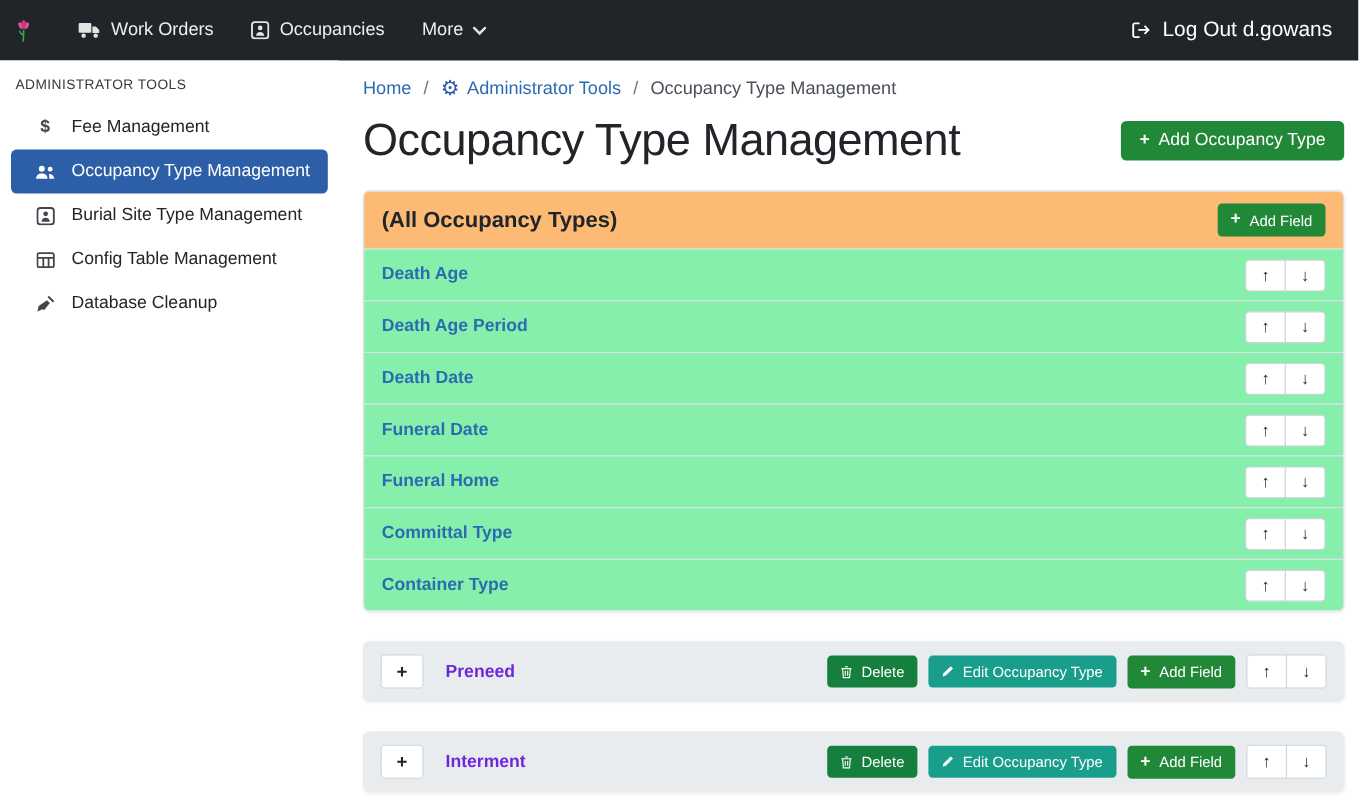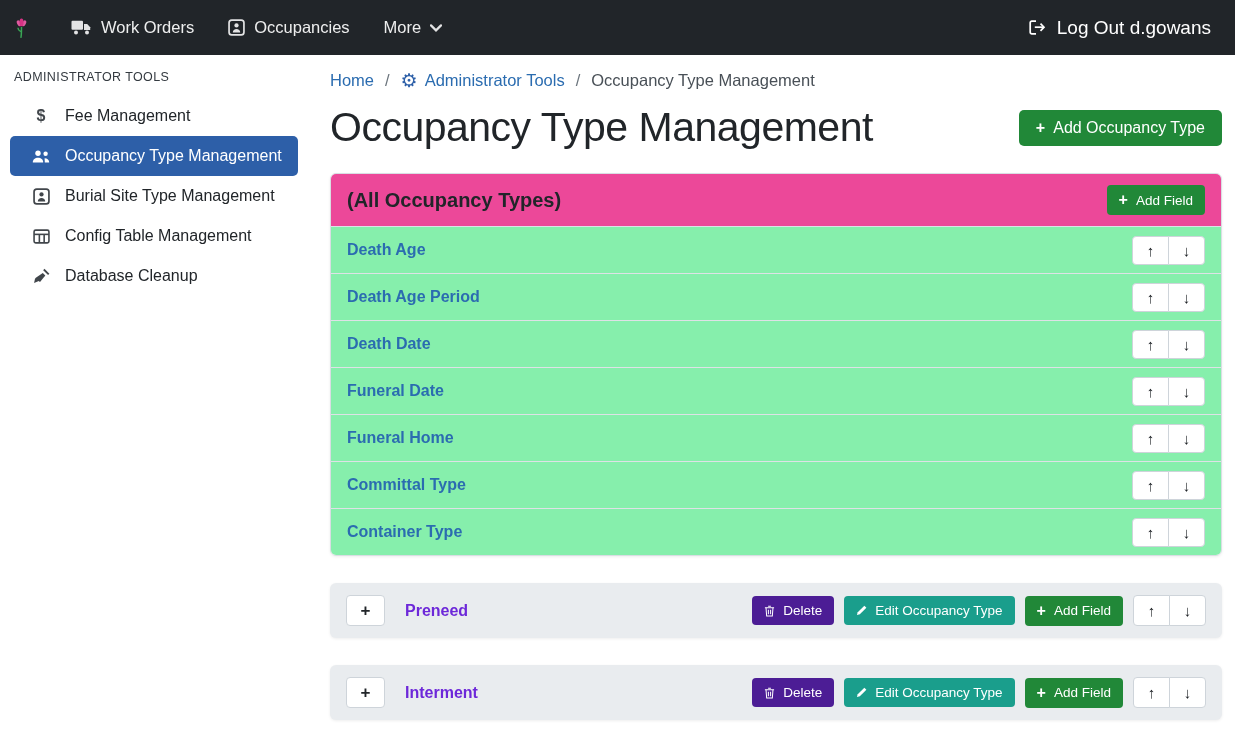--- a/index.html
+++ b/index.html
@@ -40,25 +40,25 @@
   .crumb-sep { color:#6c757d; }
   .crumb-current { color:#495057; }
   .gear { font-size:19px; line-height:1; color:#2d5fa8; }
   .title-row { display:flex; align-items:center; justify-content:space-between; margin-top:14px; }
   h1 { margin:0; font-size:41px; font-weight:500; letter-spacing:-.5px; color:#212529; }
   
   .btn { border:none; border-radius:4px; color:#fff; display:flex; align-items:center; gap:8px; cursor:pointer; font-family:inherit; }
   .btn .plus { font-size:16px; font-weight:700; line-height:1; }
   .btn-add-type { background:#218838; font-size:16px; padding:9px 17px; border-radius:5px; }
   .btn-green-sm { background:#218838; font-size:13.5px; padding:7px 12px; }
-  .btn-red { background:#4c1d95; font-size:13.5px; padding:7px 12px; }
+  .btn-red { background:#15803d; font-size:13.5px; padding:7px 12px; }
   .btn-teal { background:#1a9e8c; font-size:13.5px; padding:7px 12px; }
   
   .card { margin-top:22px; border:1px solid #d9dee3; border-radius:6px; overflow:hidden; box-shadow:0 1px 3px rgba(0,0,0,.07); }
-  .card-header { background:#ec4899; display:flex; align-items:center; justify-content:space-between; padding:10px 16px; height:52px; }
+  .card-header { background:#fdba74; display:flex; align-items:center; justify-content:space-between; padding:10px 16px; height:52px; }
   .card-title { font-size:20px; font-weight:600; }
   .field-row { display:flex; align-items:center; justify-content:space-between; padding:0 16px; height:47px; border-top:1px solid #dee2e6; background:#86efac; }
   .field-link { color:#2b6cb0; font-weight:700; font-size:16px; cursor:pointer; text-decoration:none; }
   
   .btn-group { display:flex; }
   .arrow-btn {
     width:37px; height:29px; background:#fff; border:1px solid #ced4da;
     display:flex; align-items:center; justify-content:center;
     font-size:15px; color:#212529; cursor:pointer; padding:0; font-family:inherit;
   }

